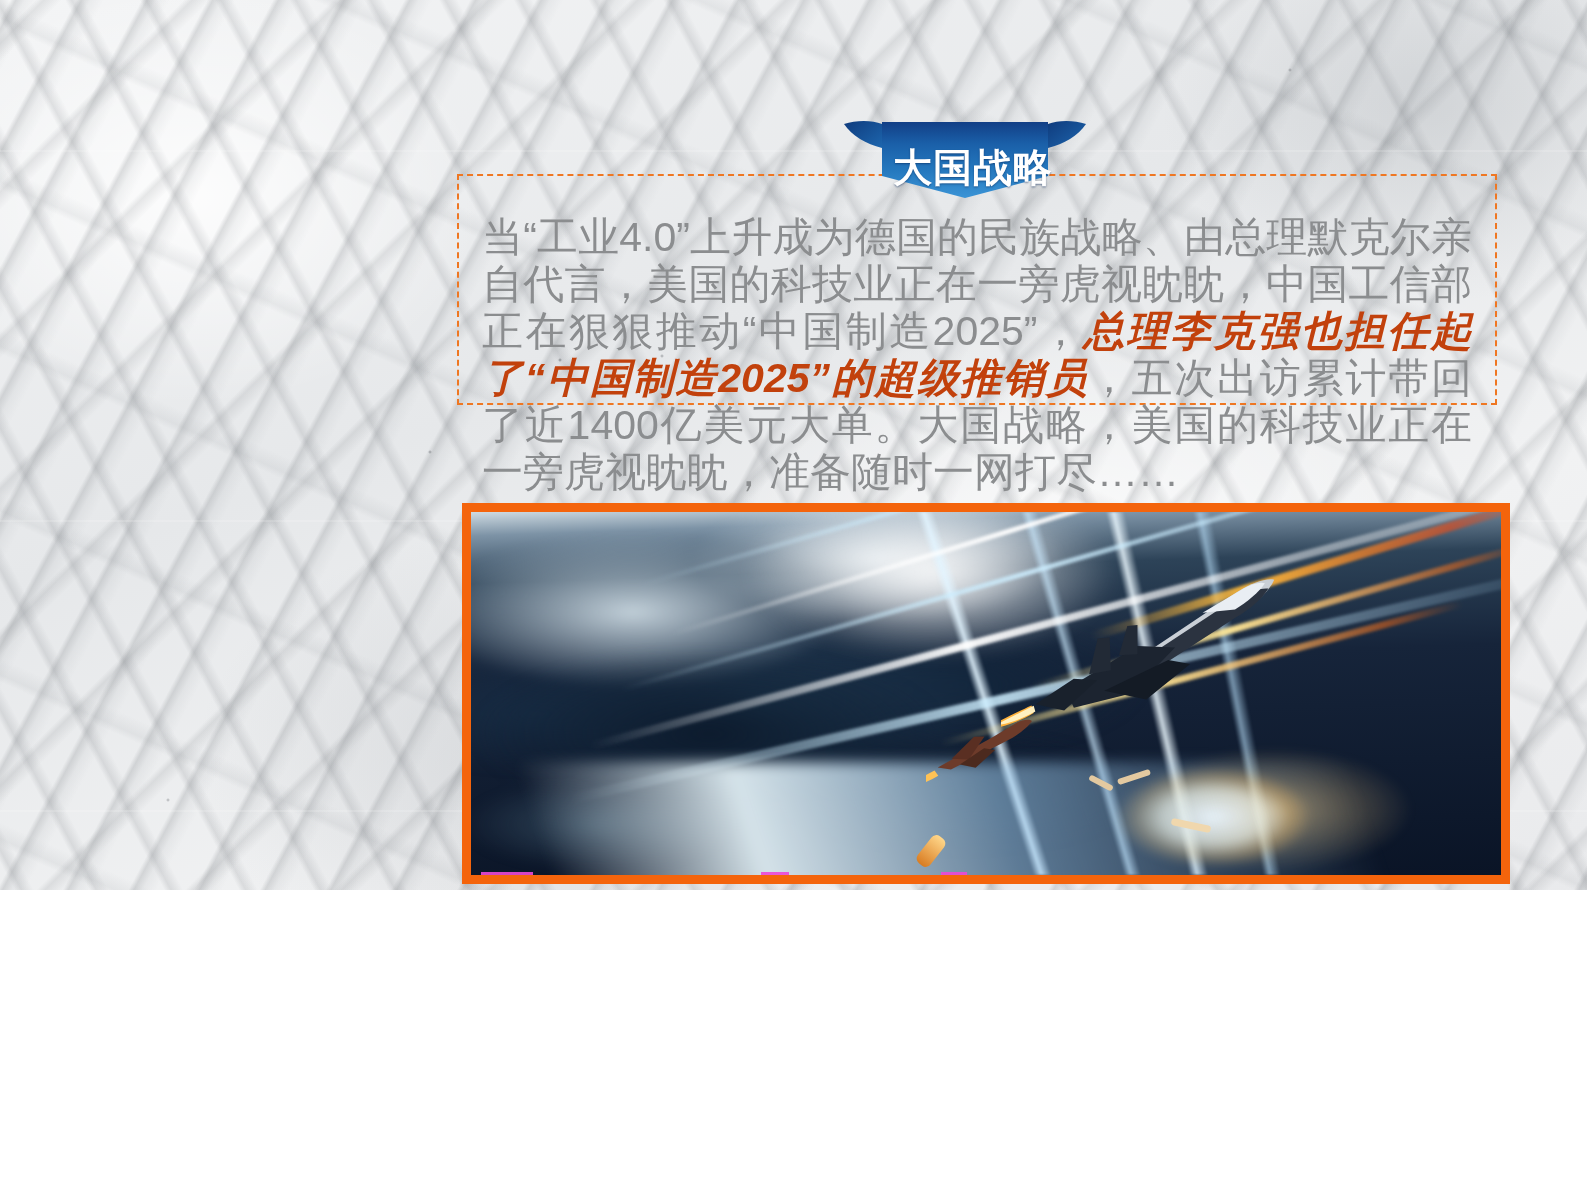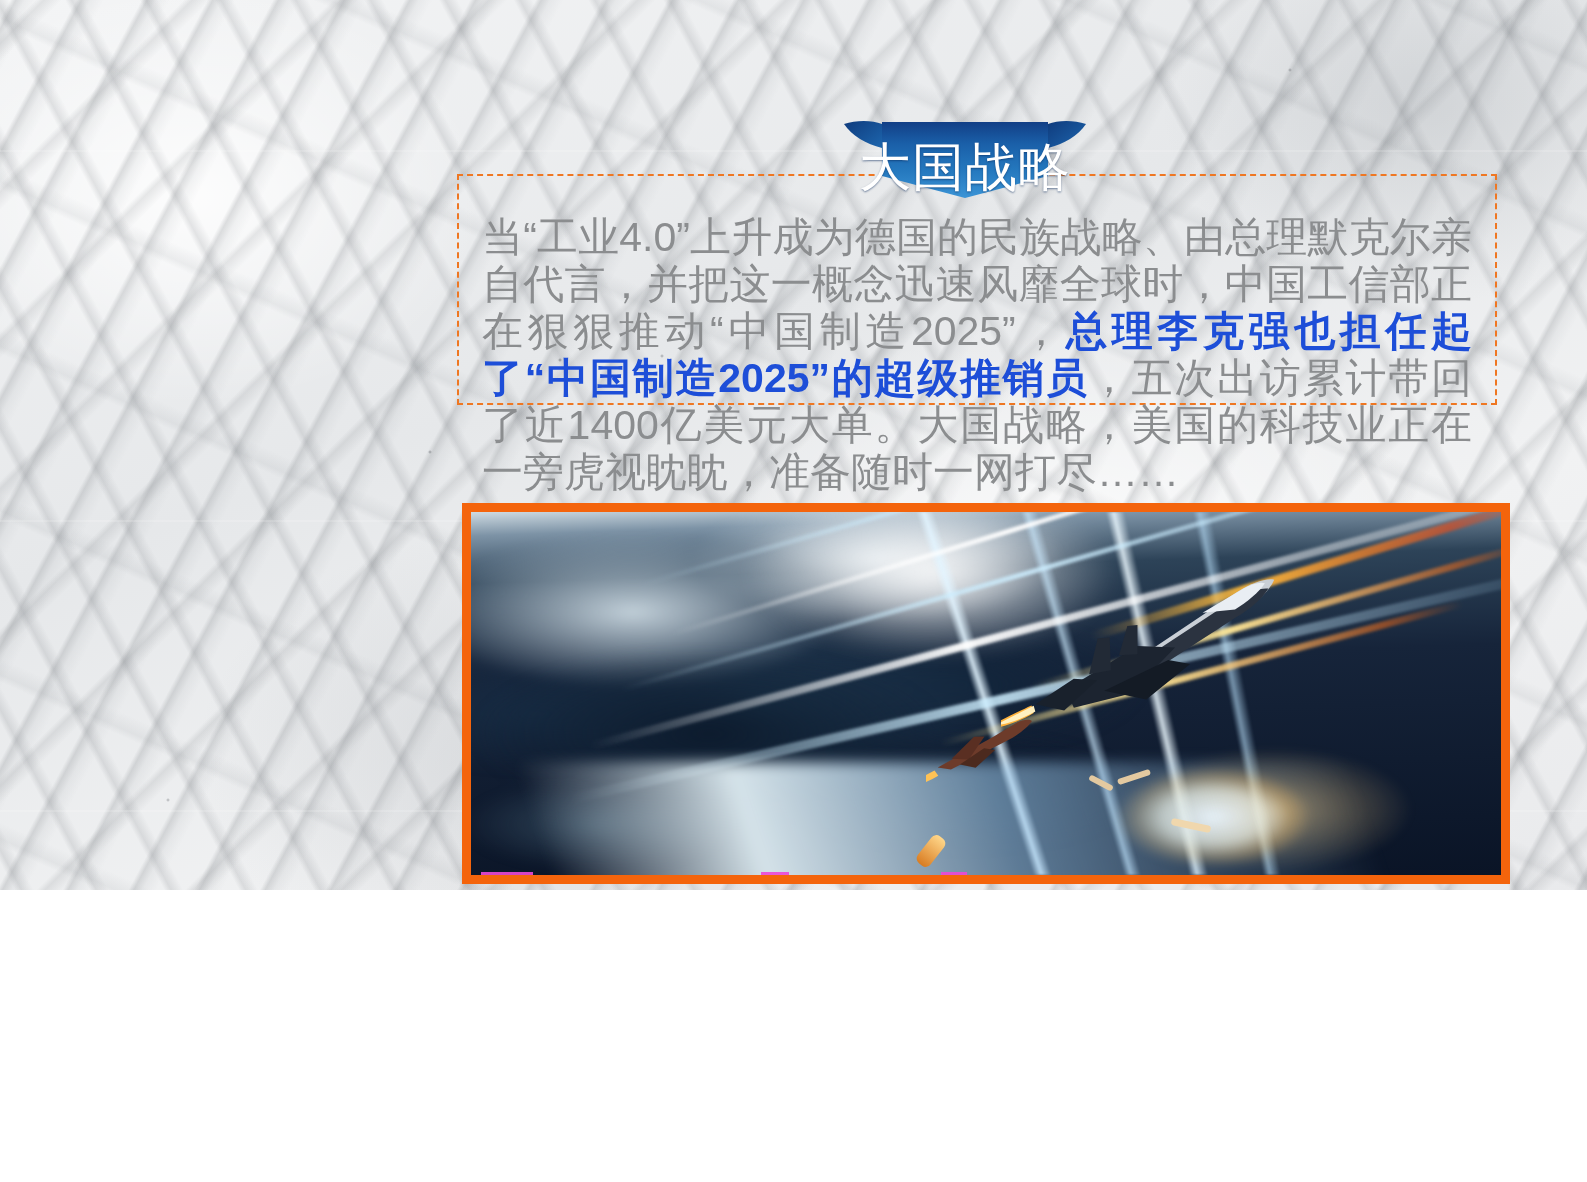--- a/index.html
+++ b/index.html
@@ -95,53 +95,54 @@
   .ribbon {
     position: absolute;
     left: 842px;
     top: 118px;
     width: 246px;
     height: 80px;
   }
   .ribbon svg { display: block; }
   .ribbon-label {
     position: absolute;
-    left: 0;
+    left: 8px;
     top: 0;
     width: 246px;
     height: 80px;
     display: flex;
     align-items: center;
     justify-content: center;
     padding-top: 20px;
     box-sizing: border-box;
     color: #ffffff;
-    font-size: 52px;
-    font-weight: normal;
+    font-size: 39px;
+    font-weight: bold;
     letter-spacing: 1px;
     text-shadow: 0 1px 2px rgba(10,40,90,0.55);
     white-space: nowrap;
   }
 
   
   .body-text {
     position: absolute;
     left: 482px;
     top: 214px;
     width: 990px;
     font-size: 41px;
     line-height: 47px;
     color: #8b8d8f;
     letter-spacing: 0px;
     text-align: justify;
     text-justify: inter-ideograph;
   }
   .body-text .hl {
-    color: #1d4ed8;
+    color: #c2410c;
     font-weight: bold;
+    font-style: italic;
   }
 
   
   .photo-frame {
     position: absolute;
     left: 462px;
     top: 503px;
     width: 1048px;
     height: 381px;
     border: 9px solid #f4640c;
@@ -273,21 +274,21 @@
       <path d="M2 6 C 14 2, 30 2, 40 6 L 40 30 C 24 26, 10 18, 2 6 Z" fill="url(#tabGrad)"></path>
 
       <path d="M244 6 C 232 2, 216 2, 206 6 L 206 30 C 222 26, 236 18, 244 6 Z" fill="url(#tabGrad)"></path>
 
       <path d="M40 4 L 206 4 L 206 58 L 123 80 L 40 58 Z" fill="url(#ribGrad)"></path>
     </svg>
     <div class="ribbon-label">大国战略</div>
   </div>
 
   <div class="body-text">
-    <span>当“工业4.0”上升成为德国的民族战略、由总理默克尔亲自代言，并把这一概念迅速风靡全球时，中国工信部正在狠狠推动“中国制造2025”，</span><span class="hl">总理李克强也担任起了“中国制造2025”的超级推销员</span><span>，五次出访累计带回了近1400亿美元大单。大国战略，美国的科技业正在一旁虎视眈眈，准备随时一网打尽……</span>
+    <span>当“工业4.0”上升成为德国的民族战略、由总理默克尔亲自代言，美国的科技业正在一旁虎视眈眈，中国工信部正在狠狠推动“中国制造2025”，</span><span class="hl">总理李克强也担任起了“中国制造2025”的超级推销员</span><span>，五次出访累计带回了近1400亿美元大单。大国战略，美国的科技业正在一旁虎视眈眈，准备随时一网打尽……</span>
   </div>
 
   <div class="photo-frame">
     <div class="photo">
 
       <div class="cloud-a"></div>
       <div class="cloud-b"></div>
       <div class="sky-hilite"></div>
       <div class="streaks"></div>
 

